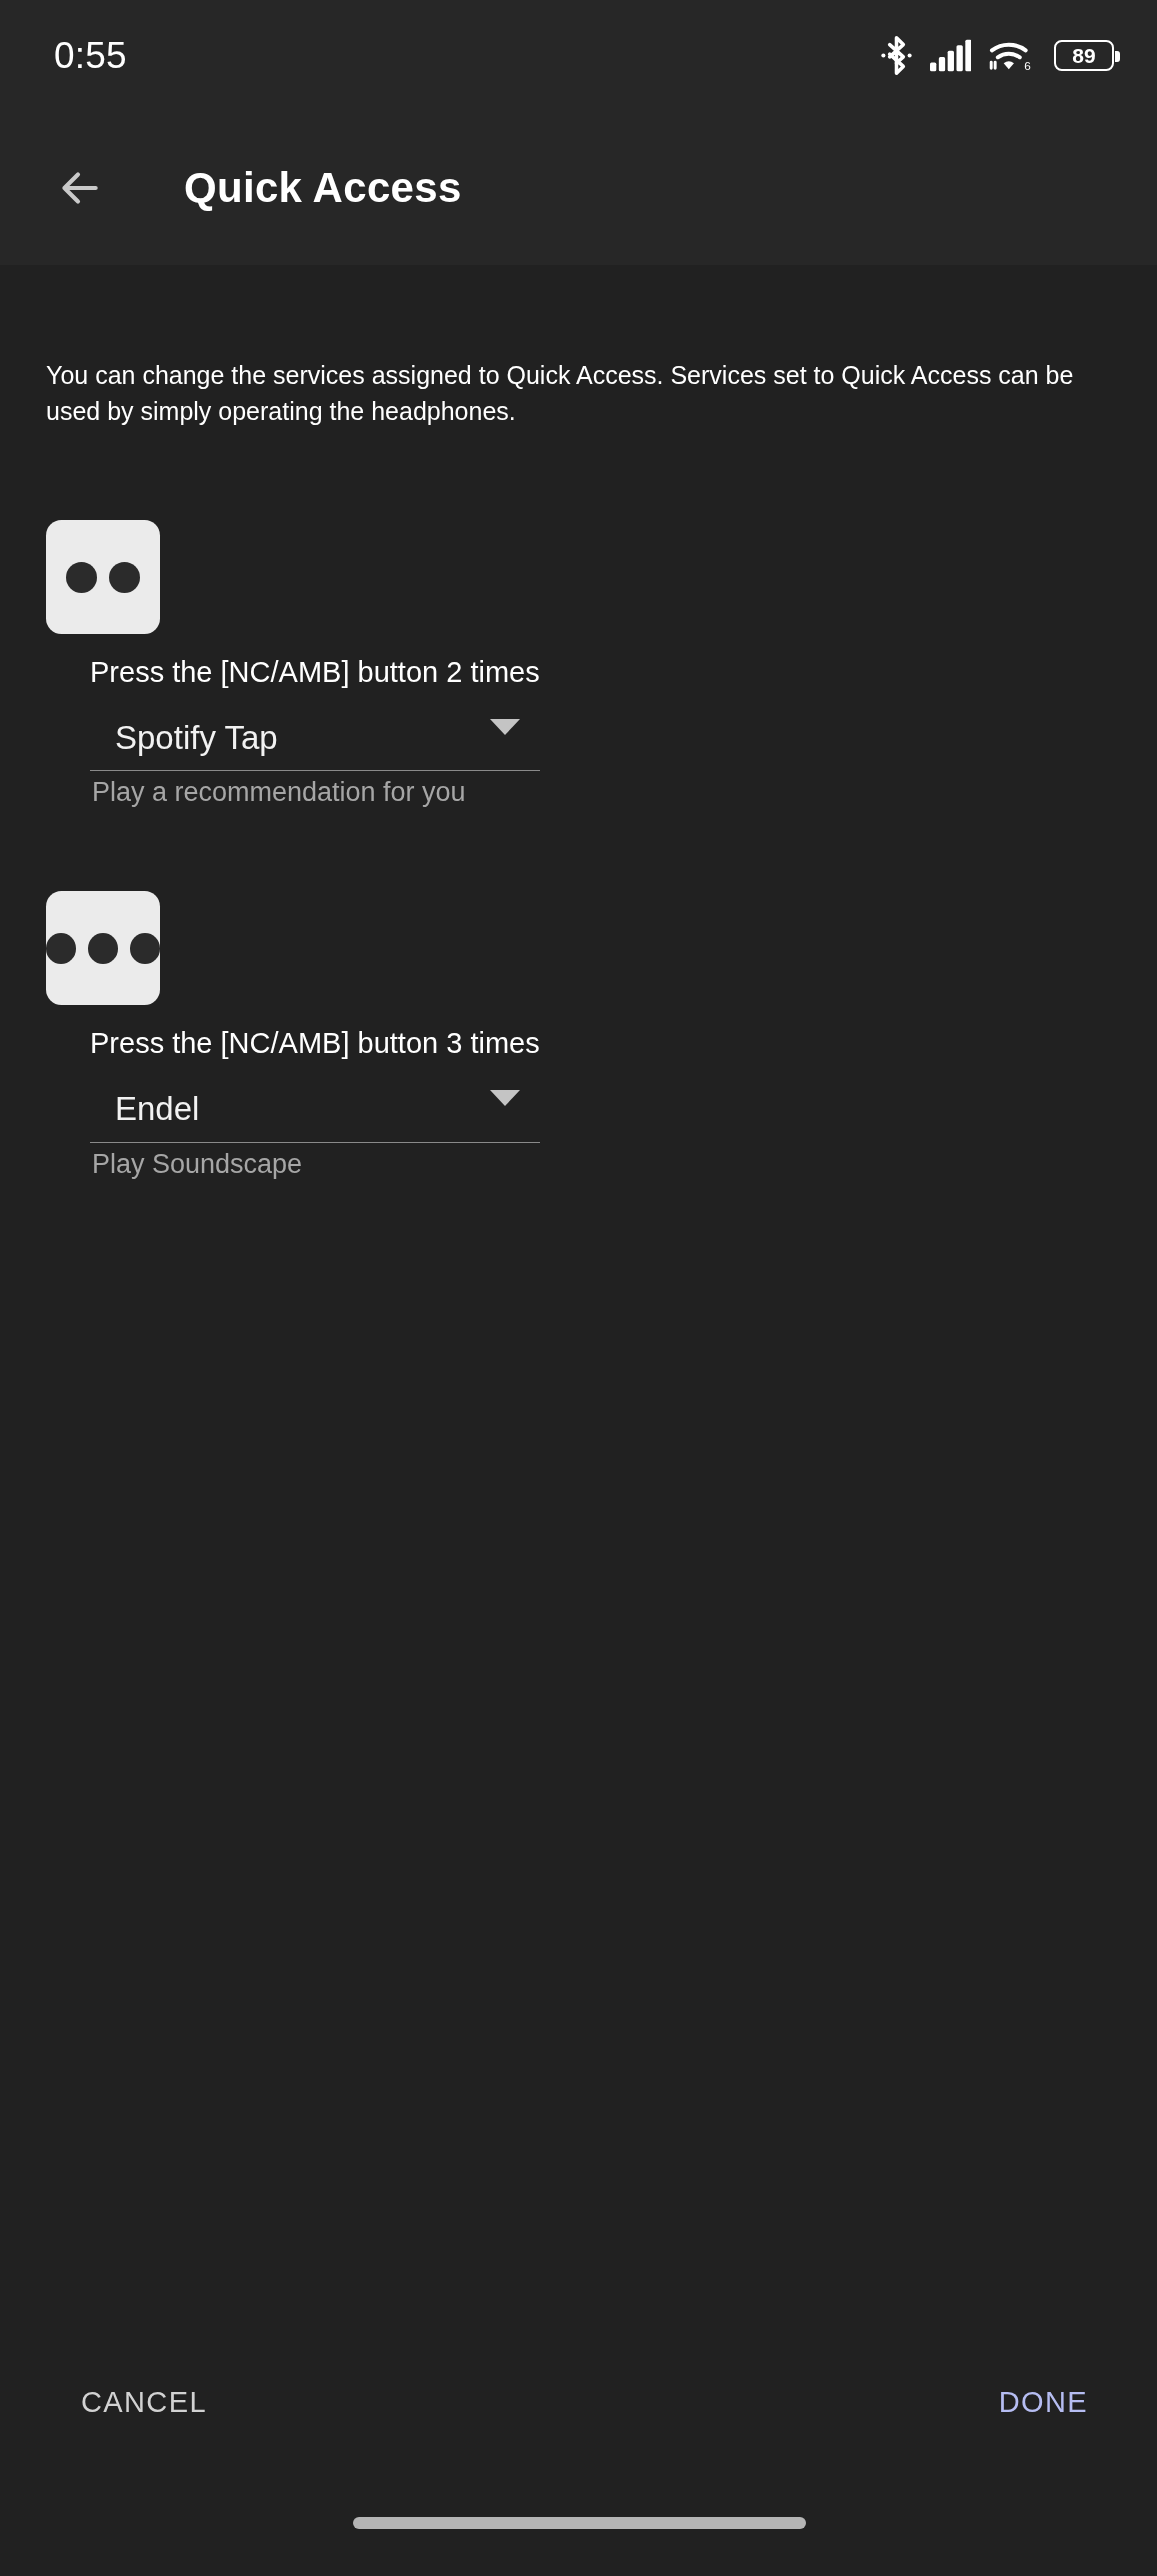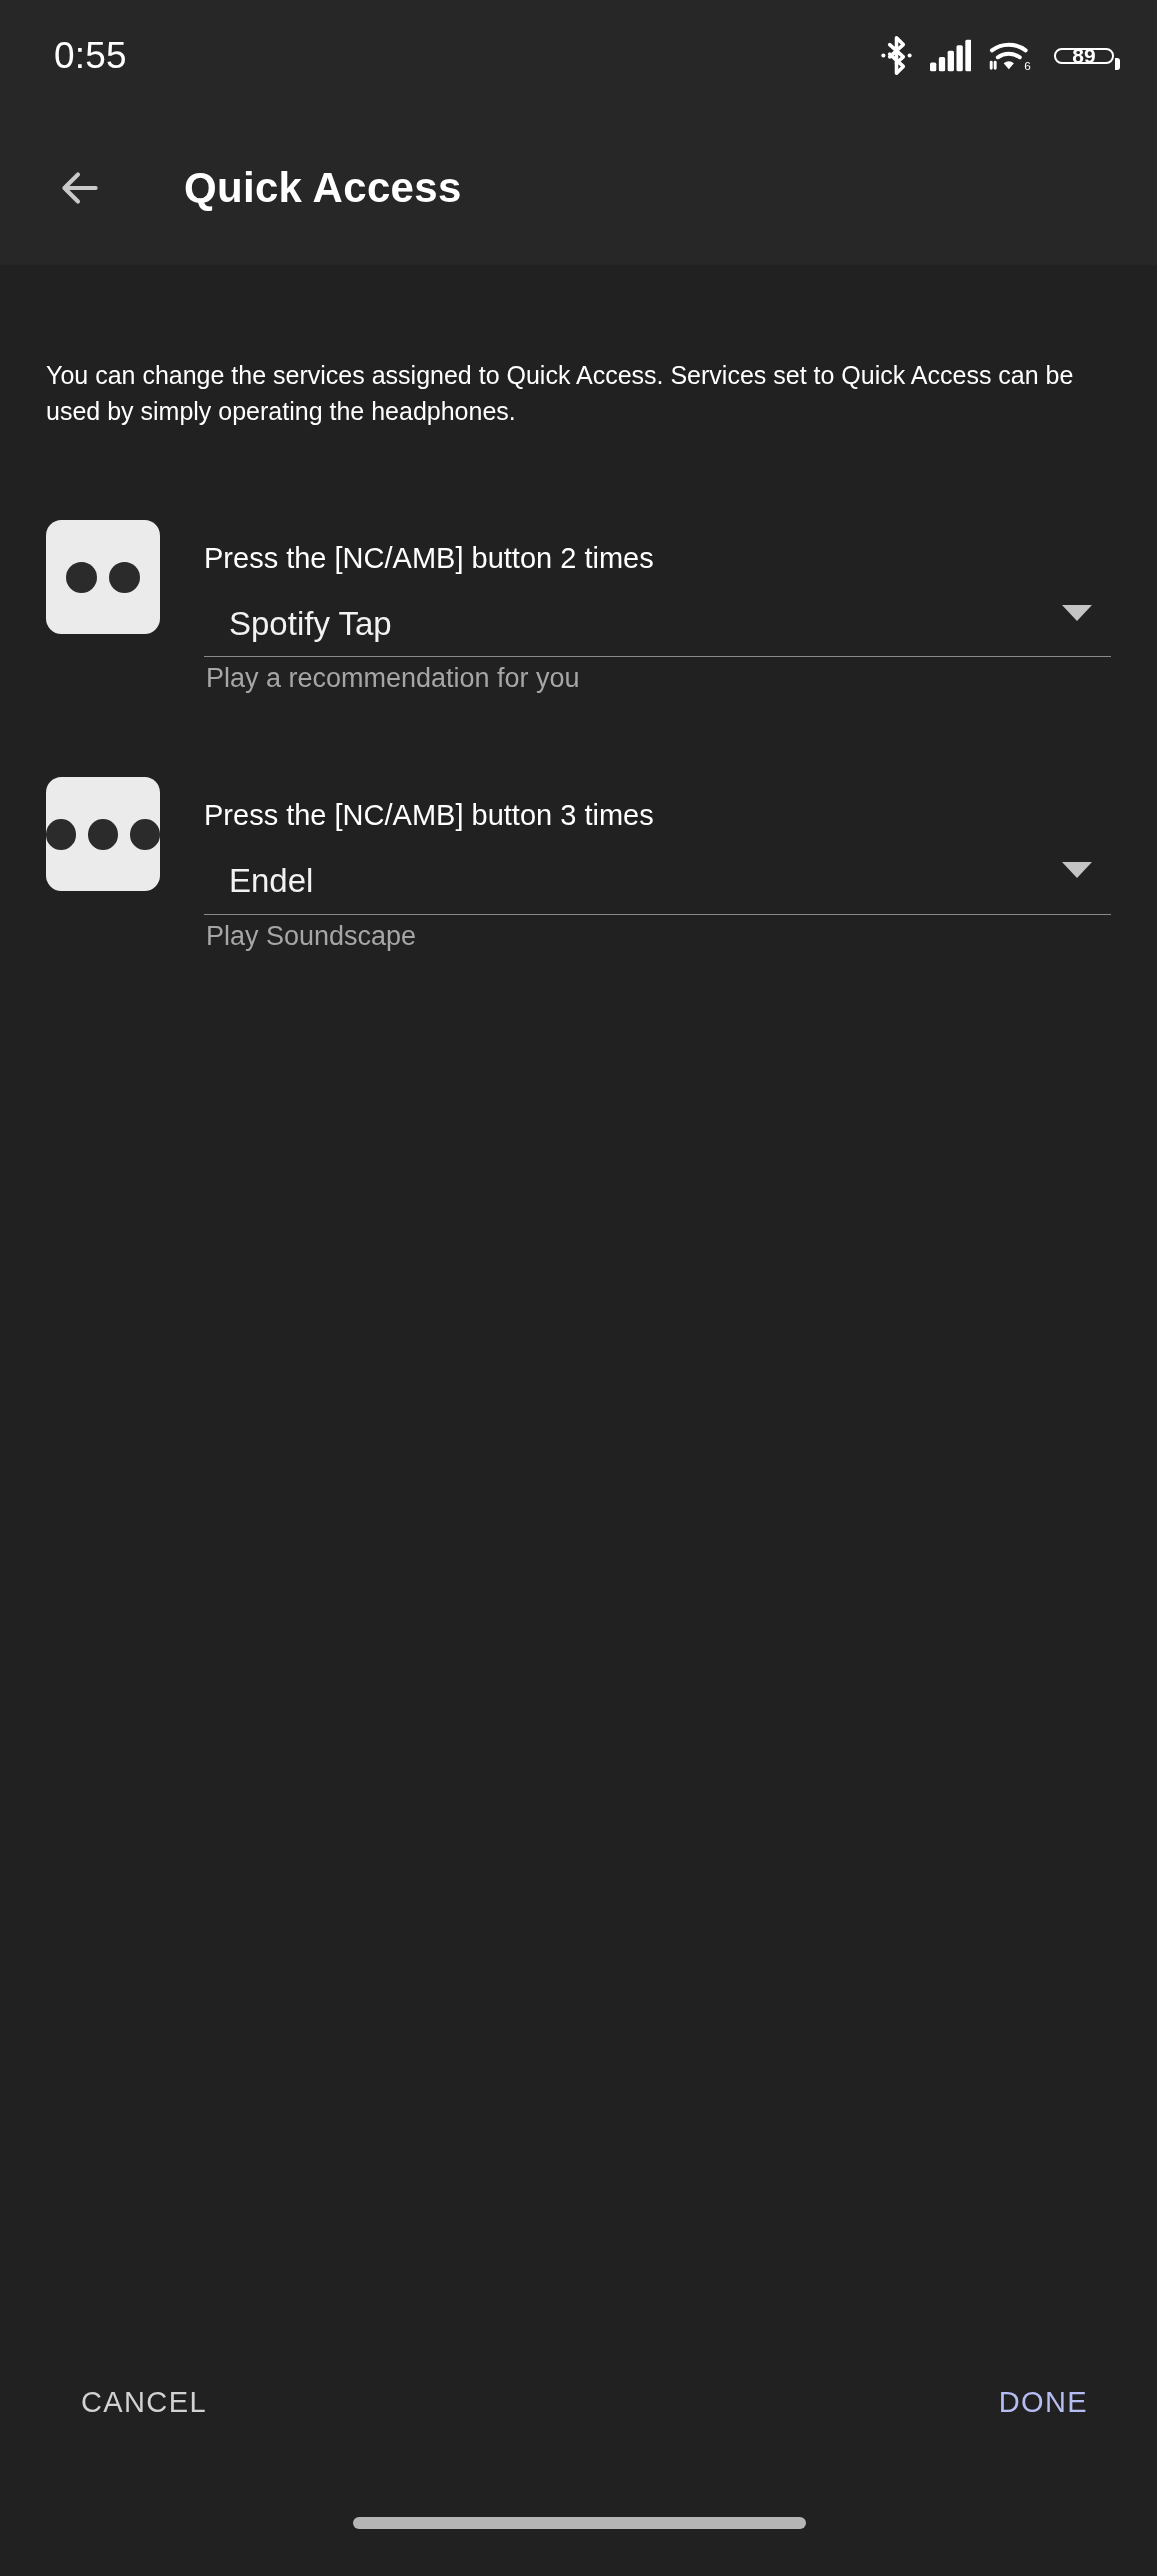--- a/index.html
+++ b/index.html
@@ -35,21 +35,21 @@
     display: flex;
     align-items: center;
     gap: 17.4px;
   }
   .icon-bt { width: 33px; height: 41px; display: block; }
   .icon-cell { width: 41px; height: 33px; display: block; }
   .icon-wifi { width: 44px; height: 35px; display: block; }
   .battery {
     position: relative;
     width: 60px;
-    height: 16px;
+    height: 31px;
     border: 2.9px solid #ffffff;
     border-radius: 7.7px;
     display: flex;
     align-items: center;
     justify-content: center;
     box-sizing: border-box;
     margin-left: 3.9px;
   }
   .battery::after {
     content: "";
@@ -95,20 +95,21 @@
     color: #ffffff;
     font-size: 25px;
     line-height: 1.42;
     margin-top: 93px;
     max-width: 1052px;
   }
 
   .row {
     display: flex;
     align-items: flex-start;
+    flex-direction: column;
   }
   .row-first { margin-top: 91px; }
   .row-second { margin-top: 83px; }
 
   .dots-tile {
     width: 114px;
     height: 114px;
     background: #ebebeb;
     border-radius: 15.4px;
     display: flex;

